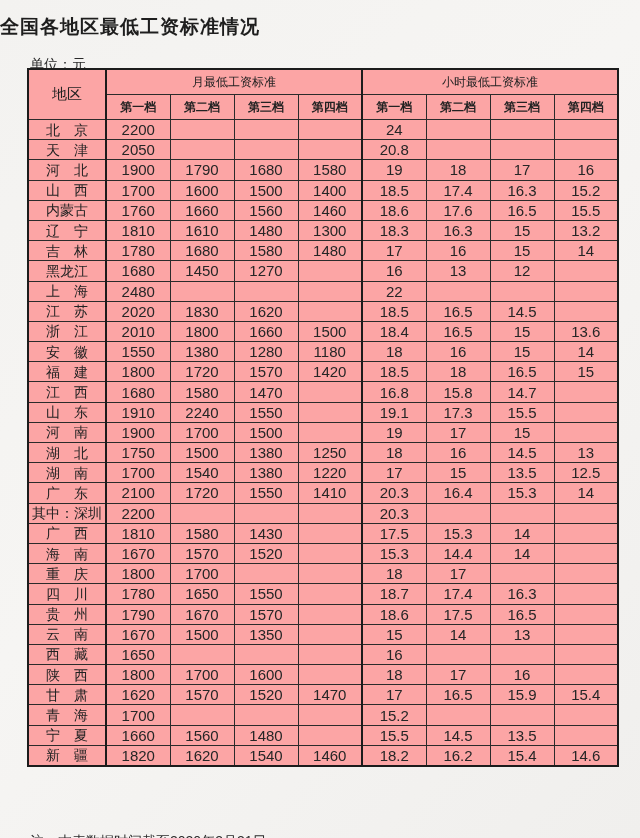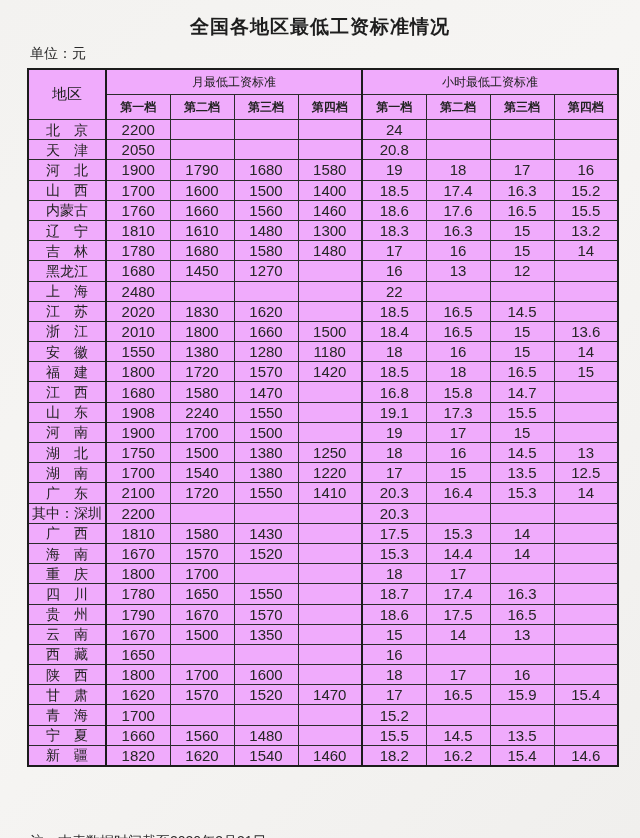--- a/index.html
+++ b/index.html
@@ -13,41 +13,41 @@
     background: linear-gradient(135deg, #f3f2f0 0%, #f6f5f3 45%, #f0efed 100%);
     font-family: "Liberation Sans", "DejaVu Sans", sans-serif;
     color: #2d2d2d;
     overflow: hidden;
   }
   .page-title {
     position: absolute;
     top: 14px;
     left: 0;
     width: 100%;
-    text-align: center;
+    text-align: left;
     font-size: 19px;
     font-weight: bold;
     letter-spacing: 1px;
     color: #1e1e1e;
   }
   .unit-label {
     position: absolute;
-    top: 45px;
+    top: 56px;
     left: 30px;
     font-size: 14px;
     color: #2a2a2a;
   }
   table.wage-table {
     position: absolute;
     top: 68px;
     left: 27px;
     width: 590px;
     border-collapse: collapse;
     table-layout: fixed;
-    background: #f0abfc;
+    background: #fca5a5;
   }
   table.wage-table th,
   table.wage-table td {
     border: 1px solid #2b2b2b;
     padding: 0;
     text-align: center;
     overflow: hidden;
     white-space: nowrap;
   }
   table.wage-table {
@@ -266,21 +266,21 @@
         <td>1580</td>
         <td>1470</td>
         <td></td>
         <td class="group-start">16.8</td>
         <td>15.8</td>
         <td>14.7</td>
         <td></td>
       </tr>
       <tr>
         <td class="region">山　东</td>
-        <td class="group-start">1908</td>
+        <td class="group-start">1910</td>
         <td>2240</td>
         <td>1550</td>
         <td></td>
         <td class="group-start">19.1</td>
         <td>17.3</td>
         <td>15.5</td>
         <td></td>
       </tr>
       <tr>
         <td class="region">河　南</td>

